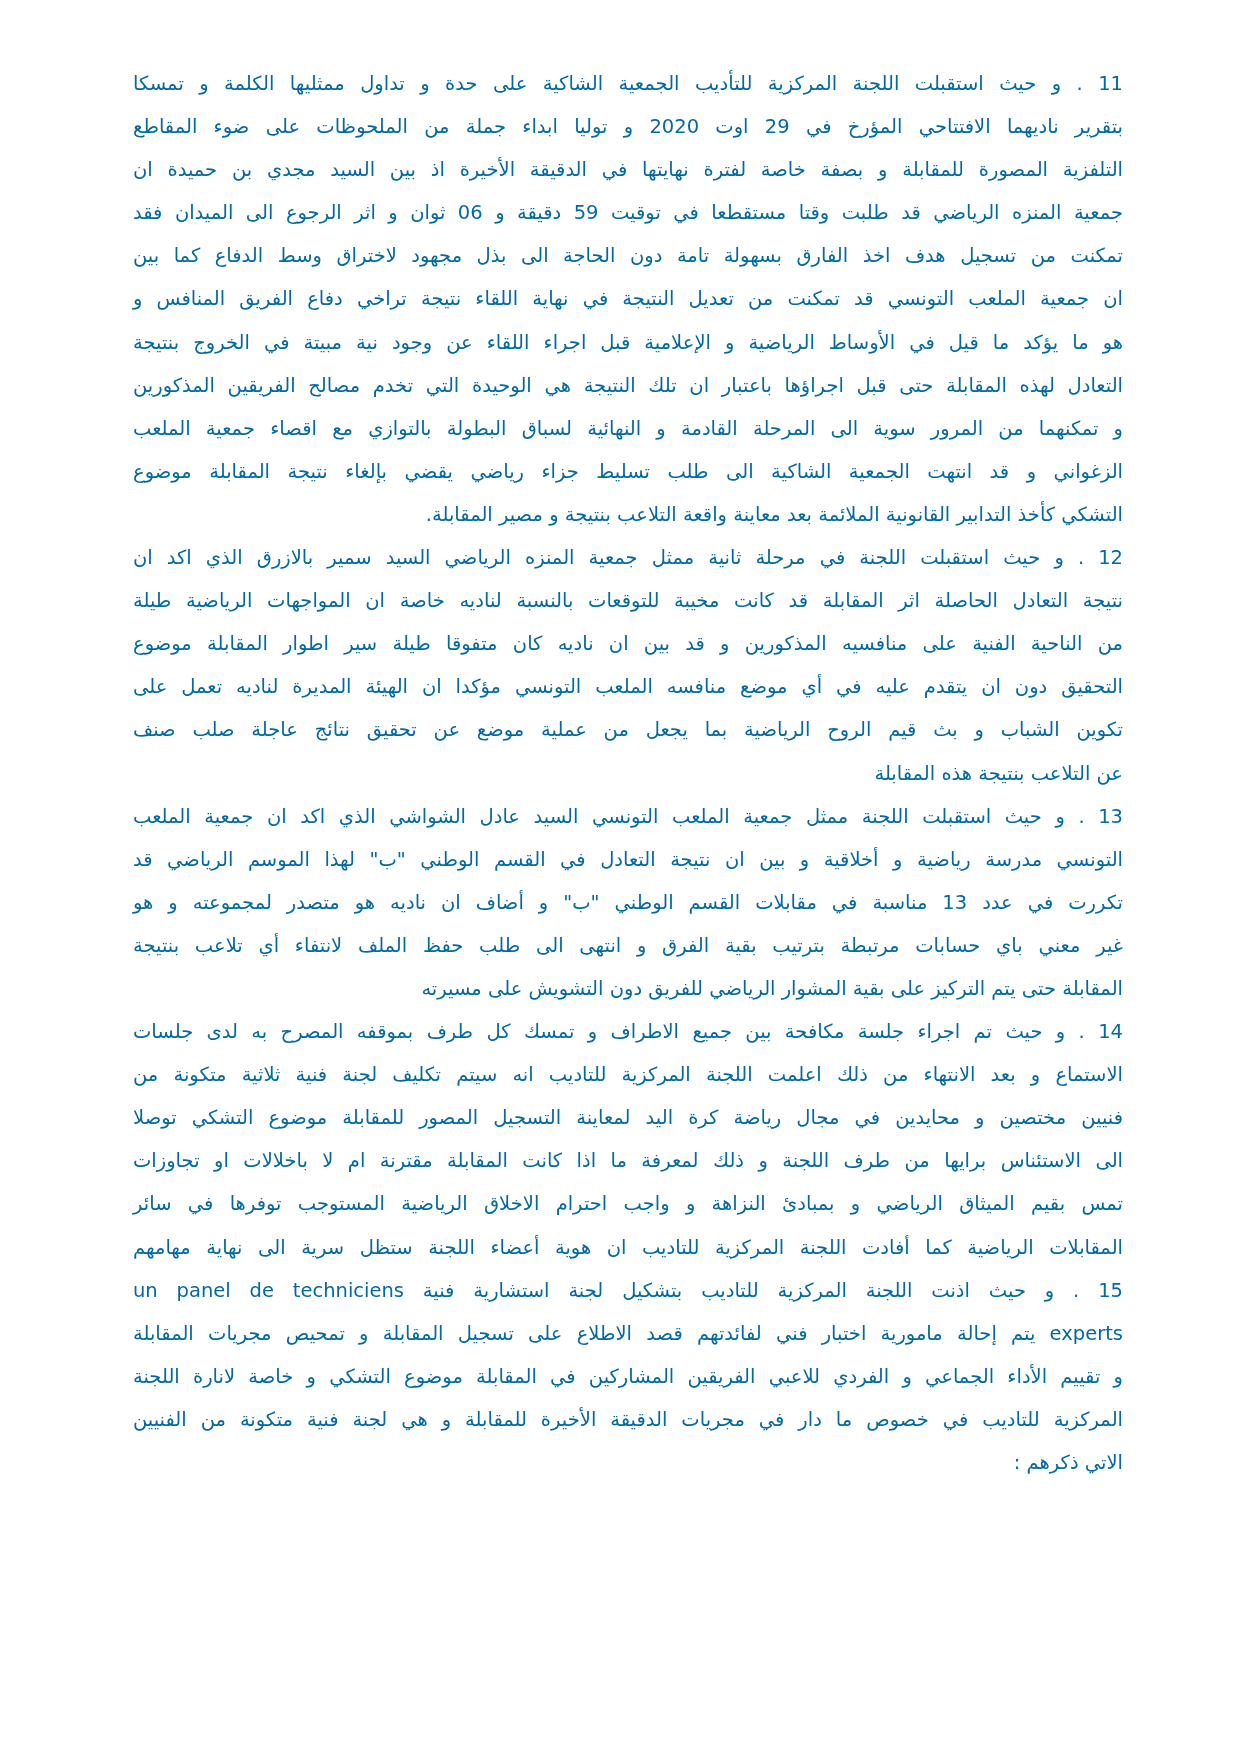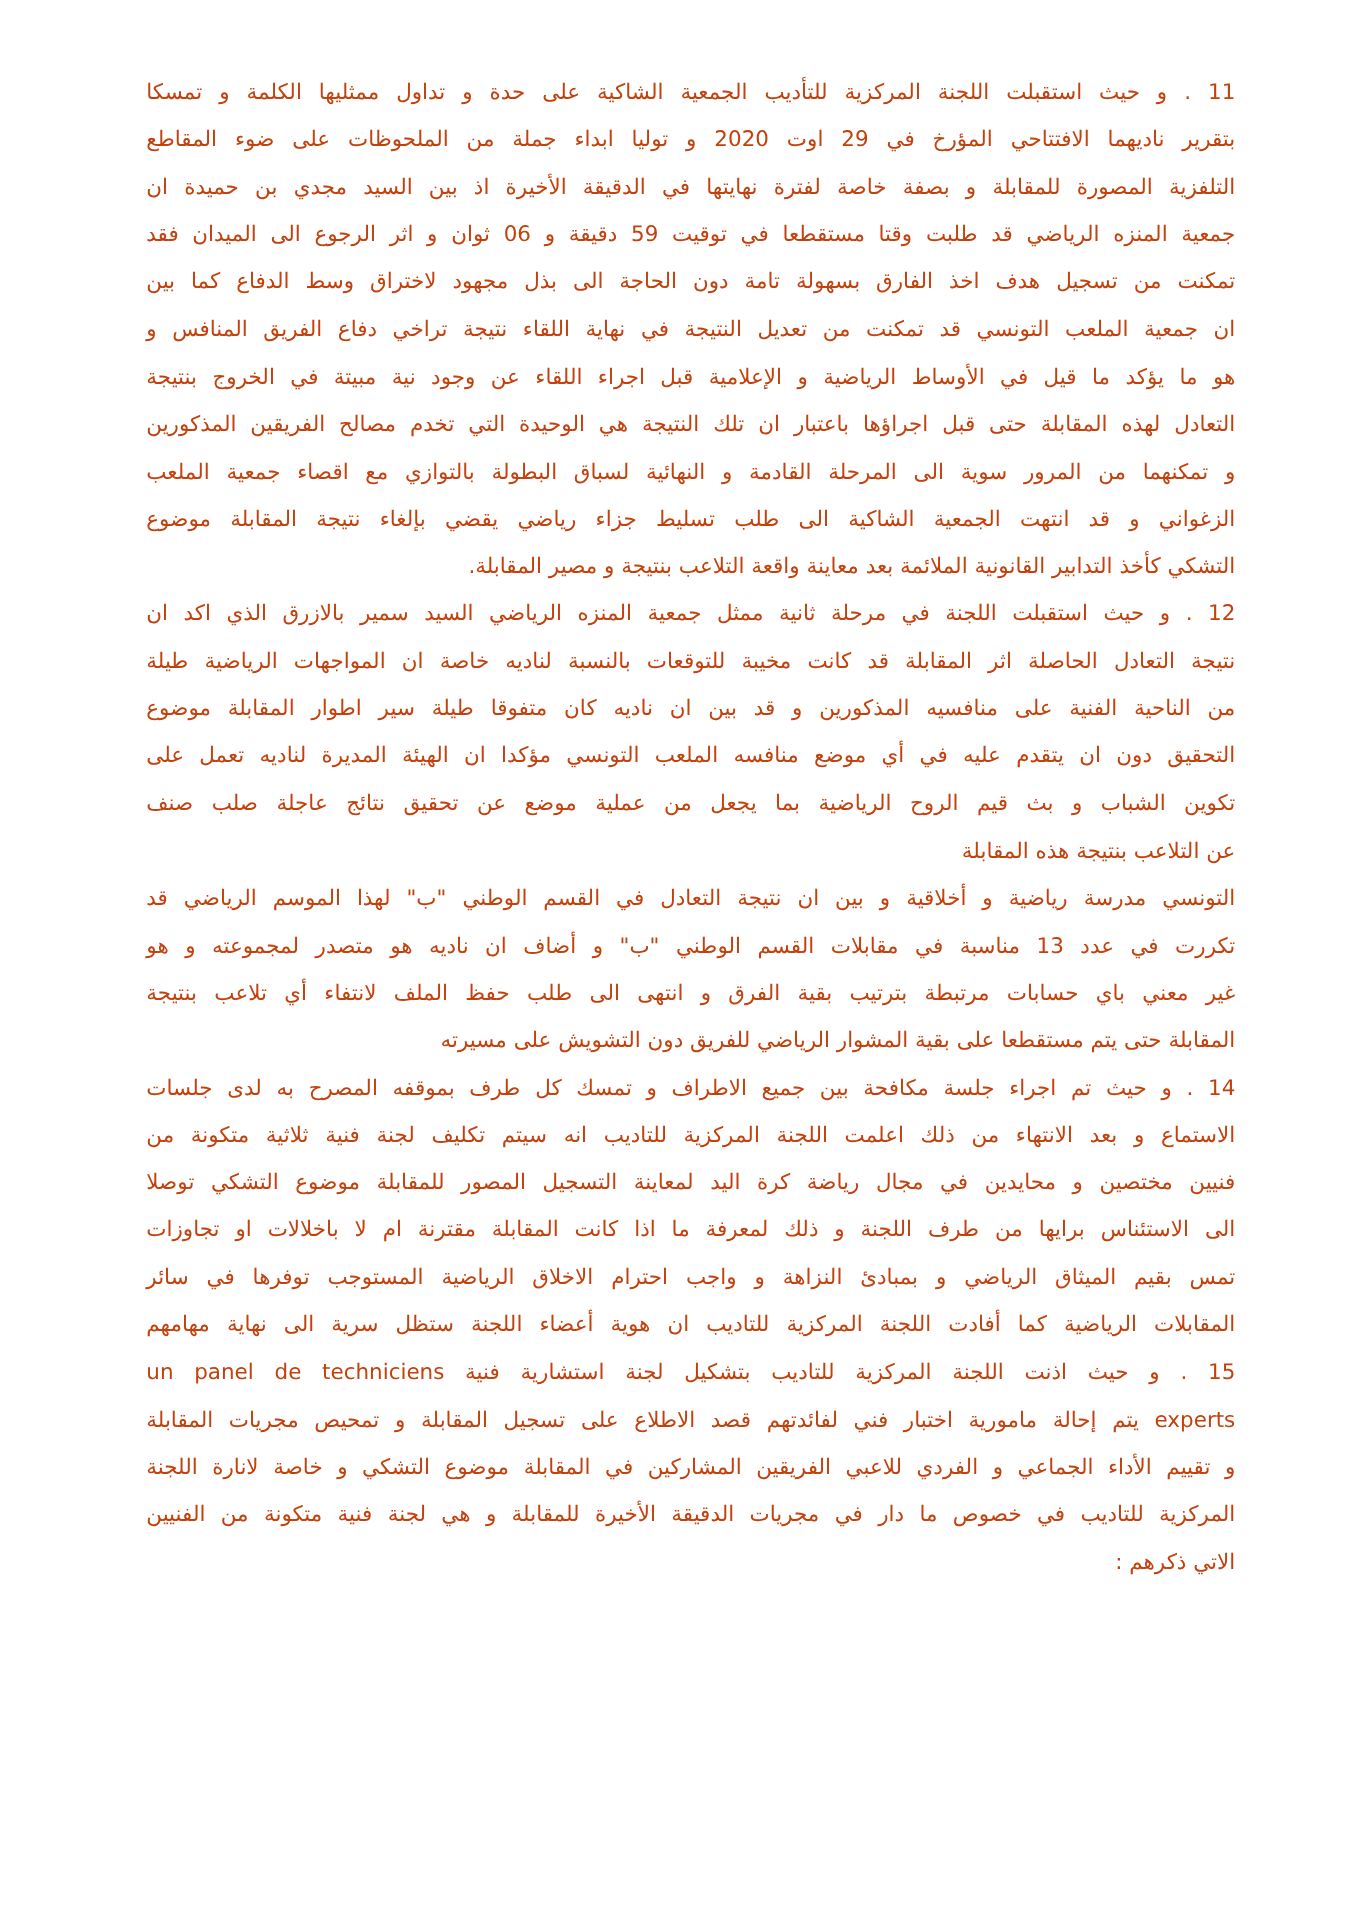--- a/index.html
+++ b/index.html
@@ -14,21 +14,21 @@
     overflow: hidden;
   }
   .page {
     position: absolute;
     left: 133px;
     top: 62px;
     width: 990px;
     direction: rtl;
     font-family: "DejaVu Sans", "Liberation Sans", sans-serif;
     font-size: 19.5px;
-    color: #c2410c;
+    color: #0369a1;
   }
   .line {
     height: 43.1px;
     line-height: 43.1px;
     white-space: nowrap;
     text-align: justify;
     text-align-last: justify;
     overflow: visible;
   }
   .line.last {
@@ -57,24 +57,25 @@
   <div>
     <div class="line">12 . و حيث استقبلت اللجنة في مرحلة ثانية ممثل جمعية المنزه الرياضي السيد سمير بالازرق الذي اكد ان</div>
     <div class="line">نتيجة التعادل الحاصلة اثر المقابلة قد كانت مخيبة للتوقعات بالنسبة لناديه خاصة ان المواجهات الرياضية طيلة</div>
     <div class="line">من الناحية الفنية على منافسيه المذكورين و قد بين ان ناديه كان متفوقا طيلة سير اطوار المقابلة موضوع</div>
     <div class="line">التحقيق دون ان يتقدم عليه في أي موضع منافسه الملعب التونسي مؤكدا ان الهيئة المديرة لناديه تعمل على</div>
     <div class="line">تكوين الشباب و بث قيم الروح الرياضية بما يجعل من عملية موضع عن تحقيق نتائج عاجلة صلب صنف</div>
     <div class="line last">عن التلاعب بنتيجة هذه المقابلة</div>
   </div>
 
   <div>
+    <div class="line">13 . و حيث استقبلت اللجنة ممثل جمعية الملعب التونسي السيد عادل الشواشي الذي اكد ان جمعية الملعب</div>
     <div class="line">التونسي مدرسة رياضية و أخلاقية و بين ان نتيجة التعادل في القسم الوطني "ب" لهذا الموسم الرياضي قد</div>
     <div class="line">تكررت في عدد 13 مناسبة في مقابلات القسم الوطني "ب" و أضاف ان ناديه هو متصدر لمجموعته و هو</div>
     <div class="line">غير معني باي حسابات مرتبطة بترتيب بقية الفرق و انتهى الى طلب حفظ الملف لانتفاء أي تلاعب بنتيجة</div>
-    <div class="line last">المقابلة حتى يتم مستقطعا على بقية المشوار الرياضي للفريق دون التشويش على مسيرته</div>
+    <div class="line last">المقابلة حتى يتم التركيز على بقية المشوار الرياضي للفريق دون التشويش على مسيرته</div>
   </div>
 
   <div>
     <div class="line">14 . و حيث تم اجراء جلسة مكافحة بين جميع الاطراف و تمسك كل طرف بموقفه المصرح به لدى جلسات</div>
     <div class="line">الاستماع و بعد الانتهاء من ذلك اعلمت اللجنة المركزية للتاديب انه سيتم تكليف لجنة فنية ثلاثية متكونة من</div>
     <div class="line">فنيين مختصين و محايدين في مجال رياضة كرة اليد لمعاينة التسجيل المصور للمقابلة موضوع التشكي توصلا</div>
     <div class="line">الى الاستئناس برايها من طرف اللجنة و ذلك لمعرفة ما اذا كانت المقابلة مقترنة ام لا باخلالات او تجاوزات</div>
     <div class="line">تمس بقيم الميثاق الرياضي و بمبادئ النزاهة و واجب احترام الاخلاق الرياضية المستوجب توفرها في سائر</div>
     <div class="line">المقابلات الرياضية كما أفادت اللجنة المركزية للتاديب ان هوية أعضاء اللجنة ستظل سرية الى نهاية مهامهم</div>
   </div>

